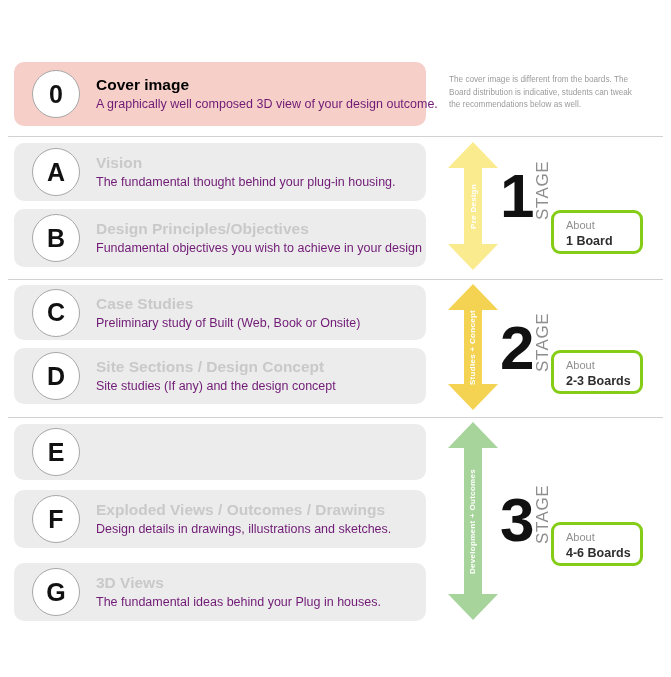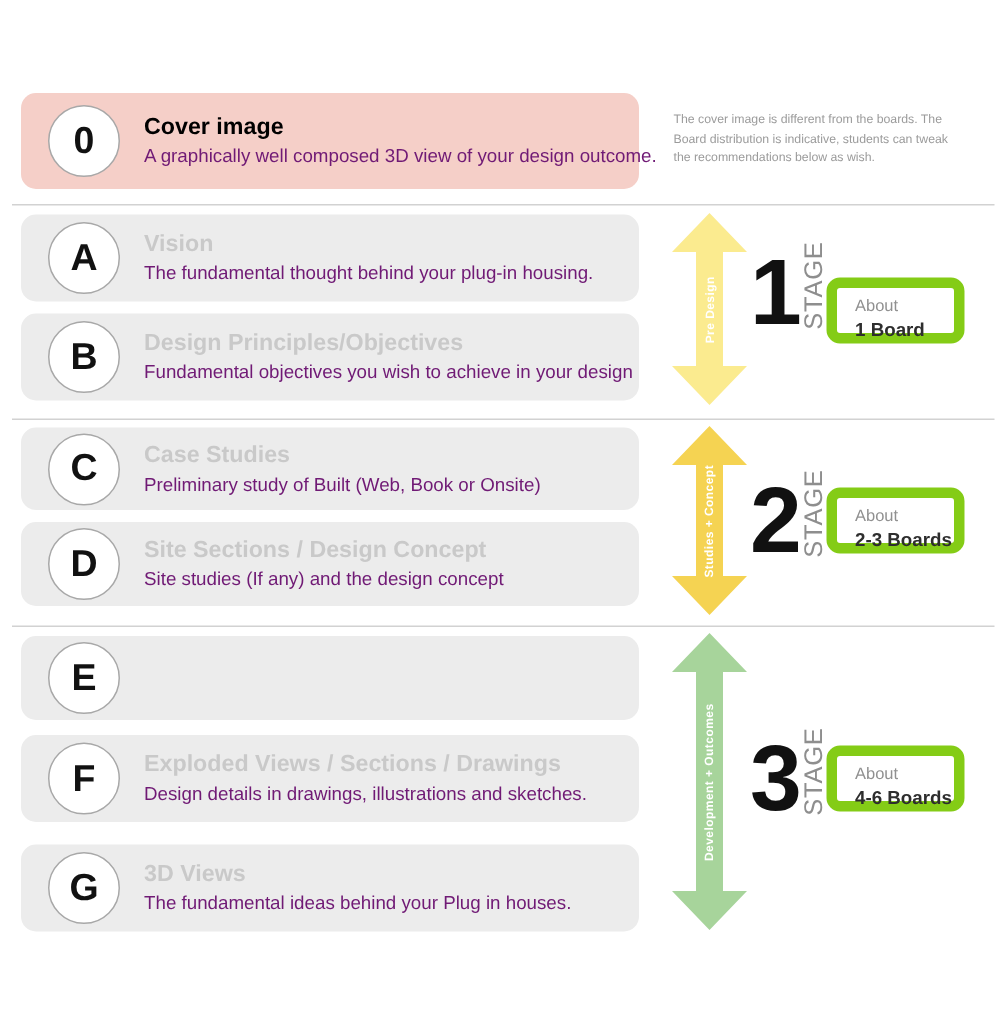--- a/index.html
+++ b/index.html
@@ -147,25 +147,26 @@
     line-height: 1;
     margin-left: 2px;
     margin-bottom: 1px;
   }
 
   
   .about-box {
     position: absolute;
     width: 92px;
     height: 44px;
-    border: 7px solid #84cc16;
+    border: 3px solid #84cc16;
     border-radius: 9px;
     box-sizing: border-box;
     background: #ffffff;
     padding: 6px 0 0 12px;
+    margin-top: 25px;
   }
   .about-label {
     font-size: 11px;
     color: #909090;
     line-height: 1.25;
   }
   .about-value {
     font-size: 12.5px;
     font-weight: bold;
     color: #2e2e2e;
@@ -217,38 +218,38 @@
     </div>
   </div>
 
   <div class="card" style="top:424px; height:56px;">
     <div class="badge">E</div>
   </div>
 
   <div class="card" style="top:490px; height:58px;">
     <div class="badge">F</div>
     <div class="card-text">
-      <div class="card-title">Exploded Views / Sections / Drawings</div>
+      <div class="card-title">Exploded Views / Outcomes / Drawings</div>
       <div class="card-desc">Design details in drawings, illustrations and sketches.</div>
     </div>
   </div>
 
   <div class="card" style="top:563px; height:58px;">
     <div class="badge">G</div>
     <div class="card-text">
       <div class="card-title">3D Views</div>
       <div class="card-desc">The fundamental ideas behind your Plug in houses.</div>
     </div>
   </div>
 
   <div class="divider" style="top:136px;"></div>
   <div class="divider" style="top:279px;"></div>
   <div class="divider" style="top:417px;"></div>
 
-  <div class="note" style="top:74px;">The cover image is different from the boards. The Board distribution  is indicative, students can tweak the recommendations below as wish.</div>
+  <div class="note" style="top:74px;">The cover image is different from the boards. The Board distribution  is indicative, students can tweak the recommendations below as well.</div>
 
   <div class="arrow" style="left:448px; top:142px; height:128px;">
     <svg width="50" height="128" viewBox="0 0 50 128" preserveAspectRatio="none">
       <polygon points="25,0 50,26 34,26 34,102 50,102 25,128 0,102 16,102 16,26 0,26" fill="#fbeb8f"></polygon>
     </svg>
     <div class="arrow-label">
       <span>Pre Design</span>
     </div>
   </div>
 

